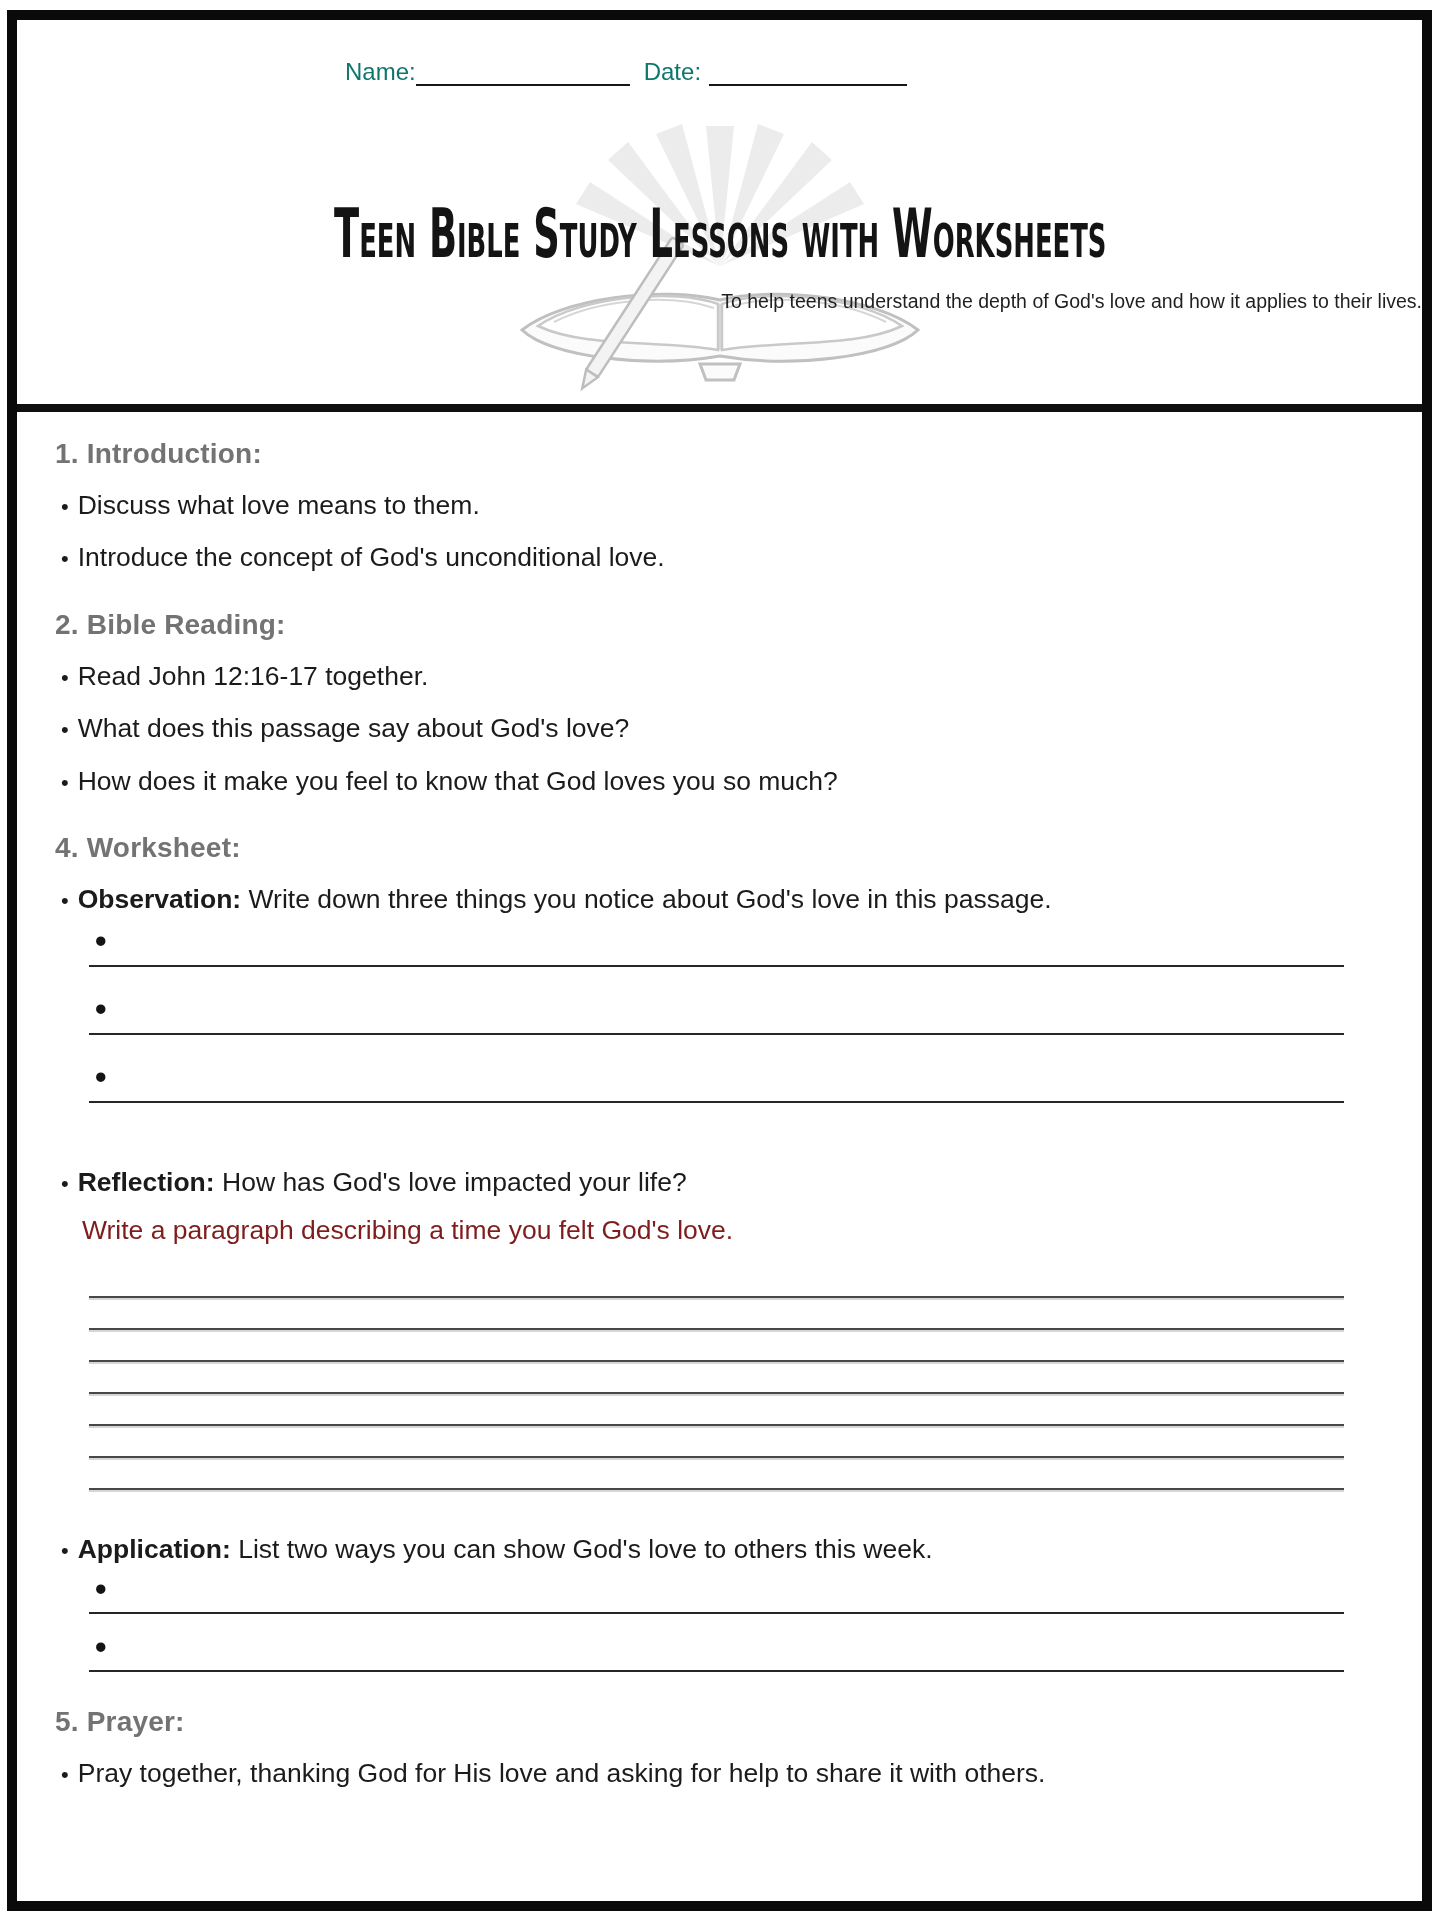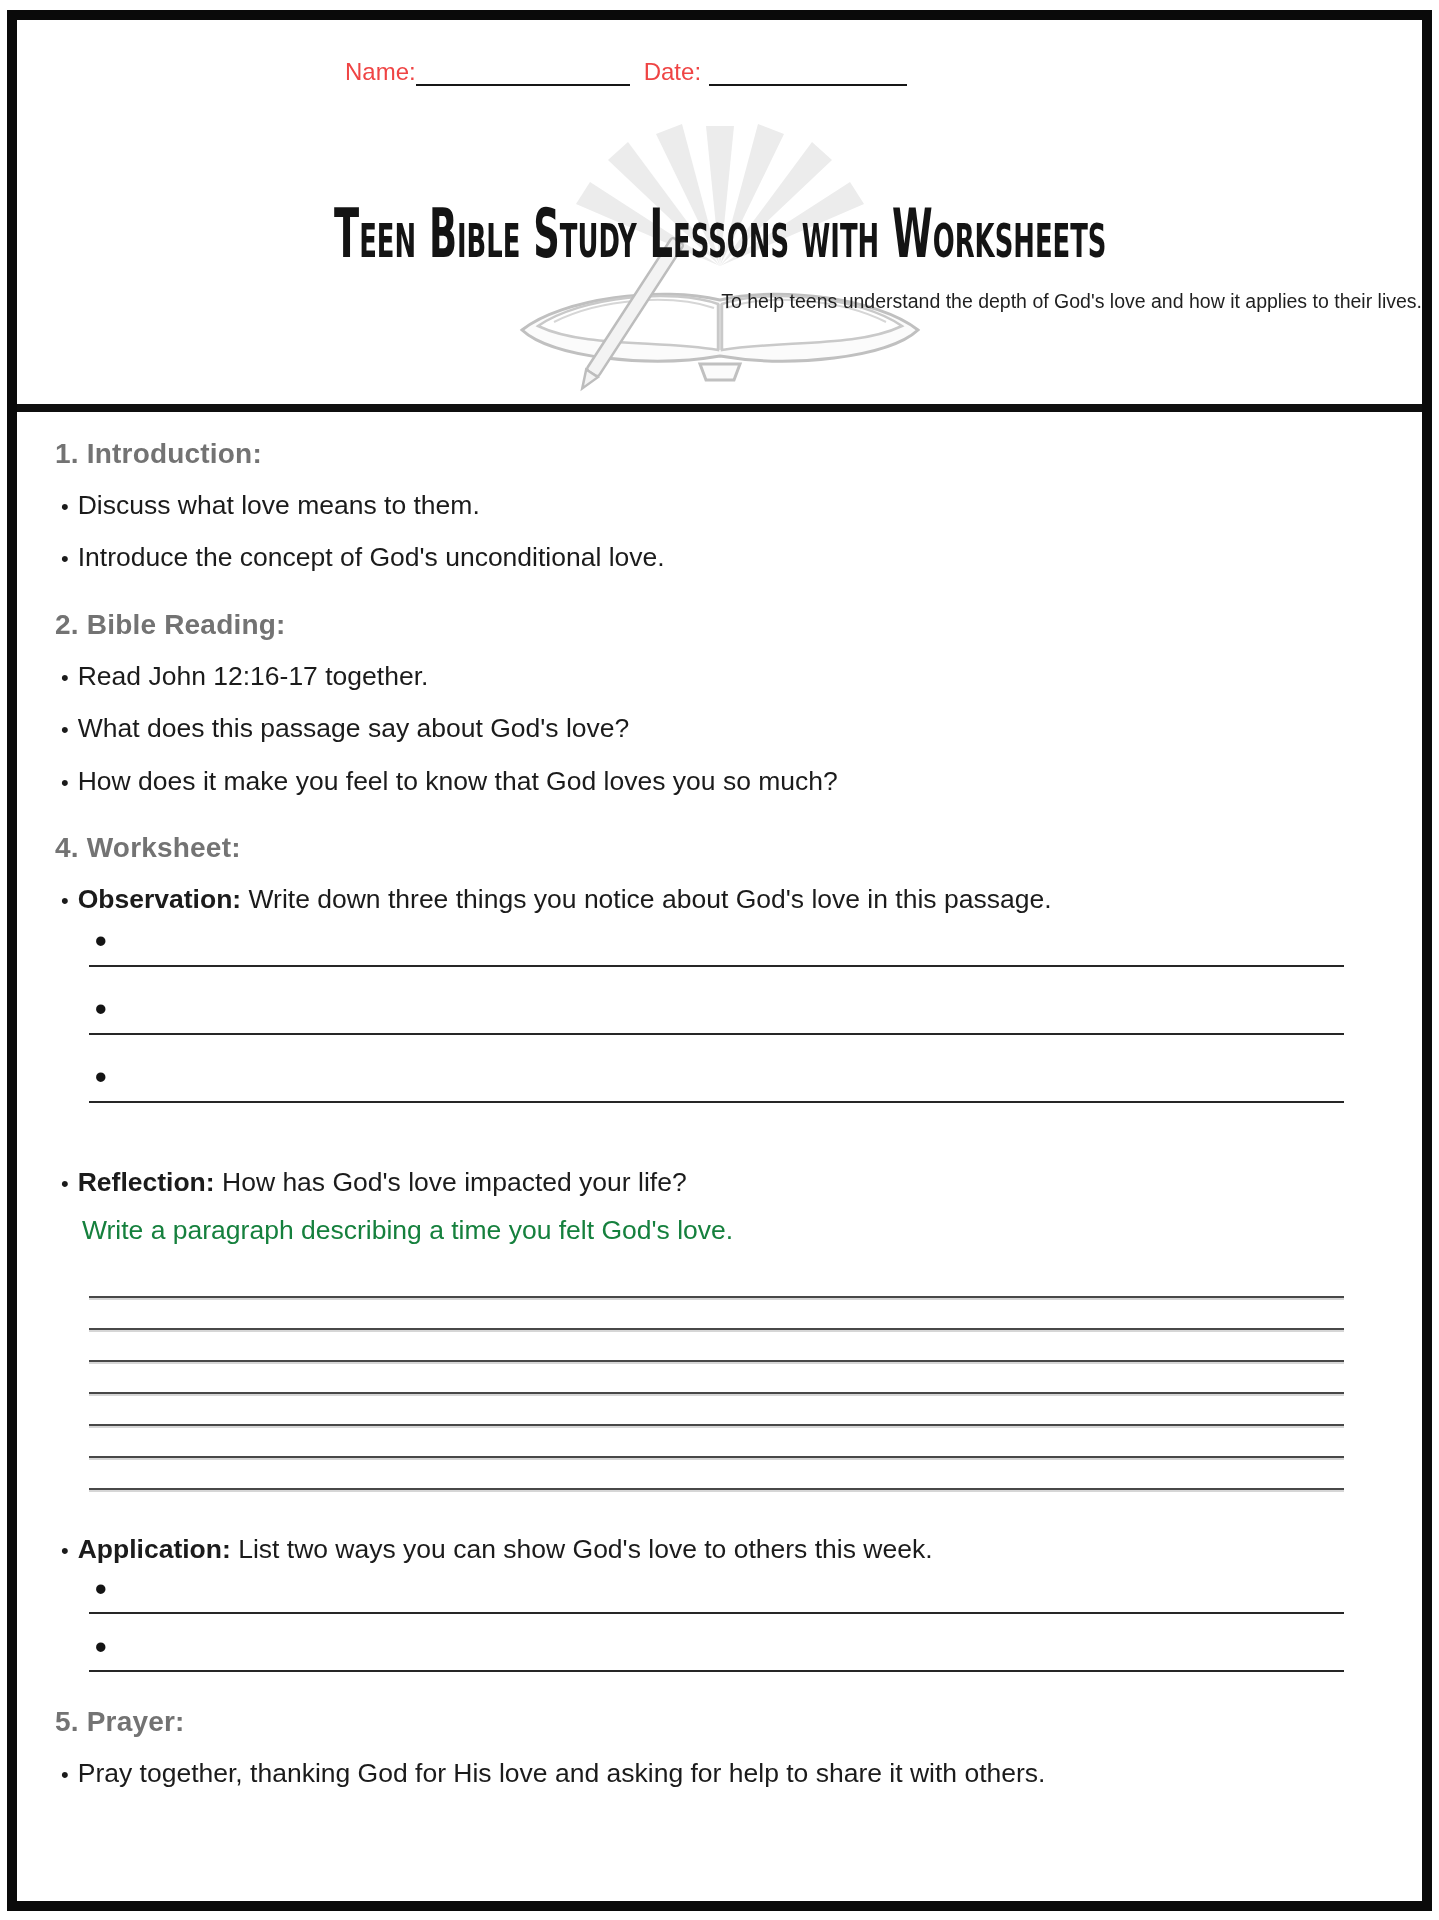--- a/index.html
+++ b/index.html
@@ -19,21 +19,21 @@
     z-index:5;
   }
   .inner{
     position:absolute; top:20px; left:17px; right:17px; bottom:19px;
     overflow:hidden;
   }
   
   .header{position:relative; height:384px;}
   .namedate{
     position:absolute; top:38px; left:328px;
-    font-size:24px; color:#ef4444; white-space:nowrap; z-index:3;
+    font-size:24px; color:#0f766e; white-space:nowrap; z-index:3;
   }
   .nd-line{
     display:inline-block; height:1.05em;
     border-bottom:2px solid #161616; vertical-align:bottom;
   }
   .name-line{width:214px;}
   .date-line{width:198px; margin-left:8px;}
   .date-label{margin-left:14px;}
   .logo{
     position:absolute; top:78px; left:50%; transform:translateX(-50%);
@@ -68,21 +68,21 @@
   .section-heading.first{margin-top:26px;}
   .bullet-row{
     display:flex; align-items:baseline;
     font-size:26.5px; color:#1b1b1b; margin:18px 0 0 6px; line-height:1.3;
   }
   .bullet-row .dot-sm{
     font-size:22px; margin-right:9px; flex:0 0 auto; color:#1b1b1b;
   }
   .bullet-row b{font-weight:bold;}
   .plain-row{
-    font-size:26.5px; color:#15803d; margin:14px 0 0 27px; line-height:1.3;
+    font-size:26.5px; color:#7f1d1d; margin:14px 0 0 27px; line-height:1.3;
   }
   .fill-item{margin:8px 0 0 40px;}
   .fill-item .dot-lg{
     font-size:33px; font-weight:bold; line-height:32px; color:#141414;
     display:block;
   }
   .answer-line{
     height:0; border-bottom:2px solid #262626;
     margin:8px 0 26px -6px;
   }

